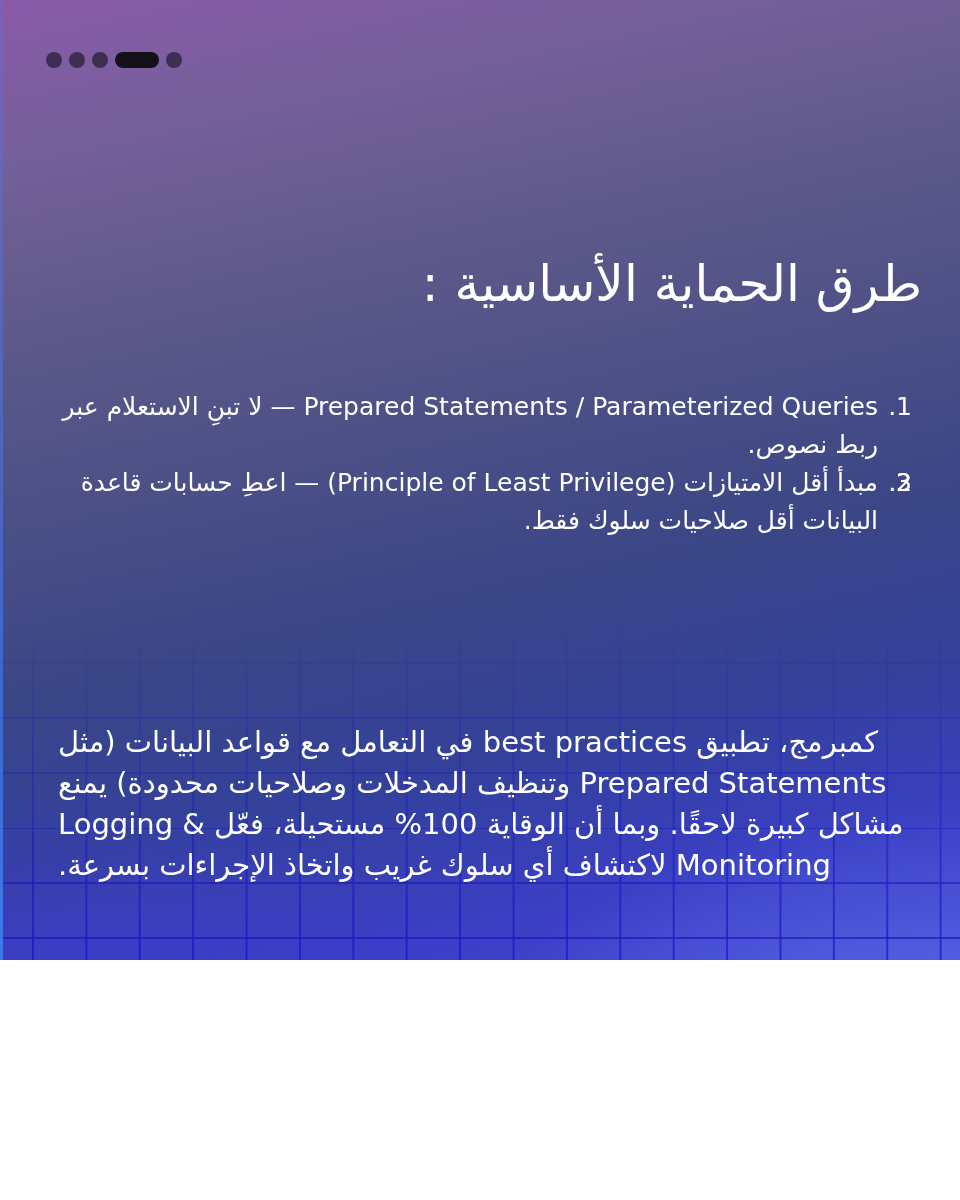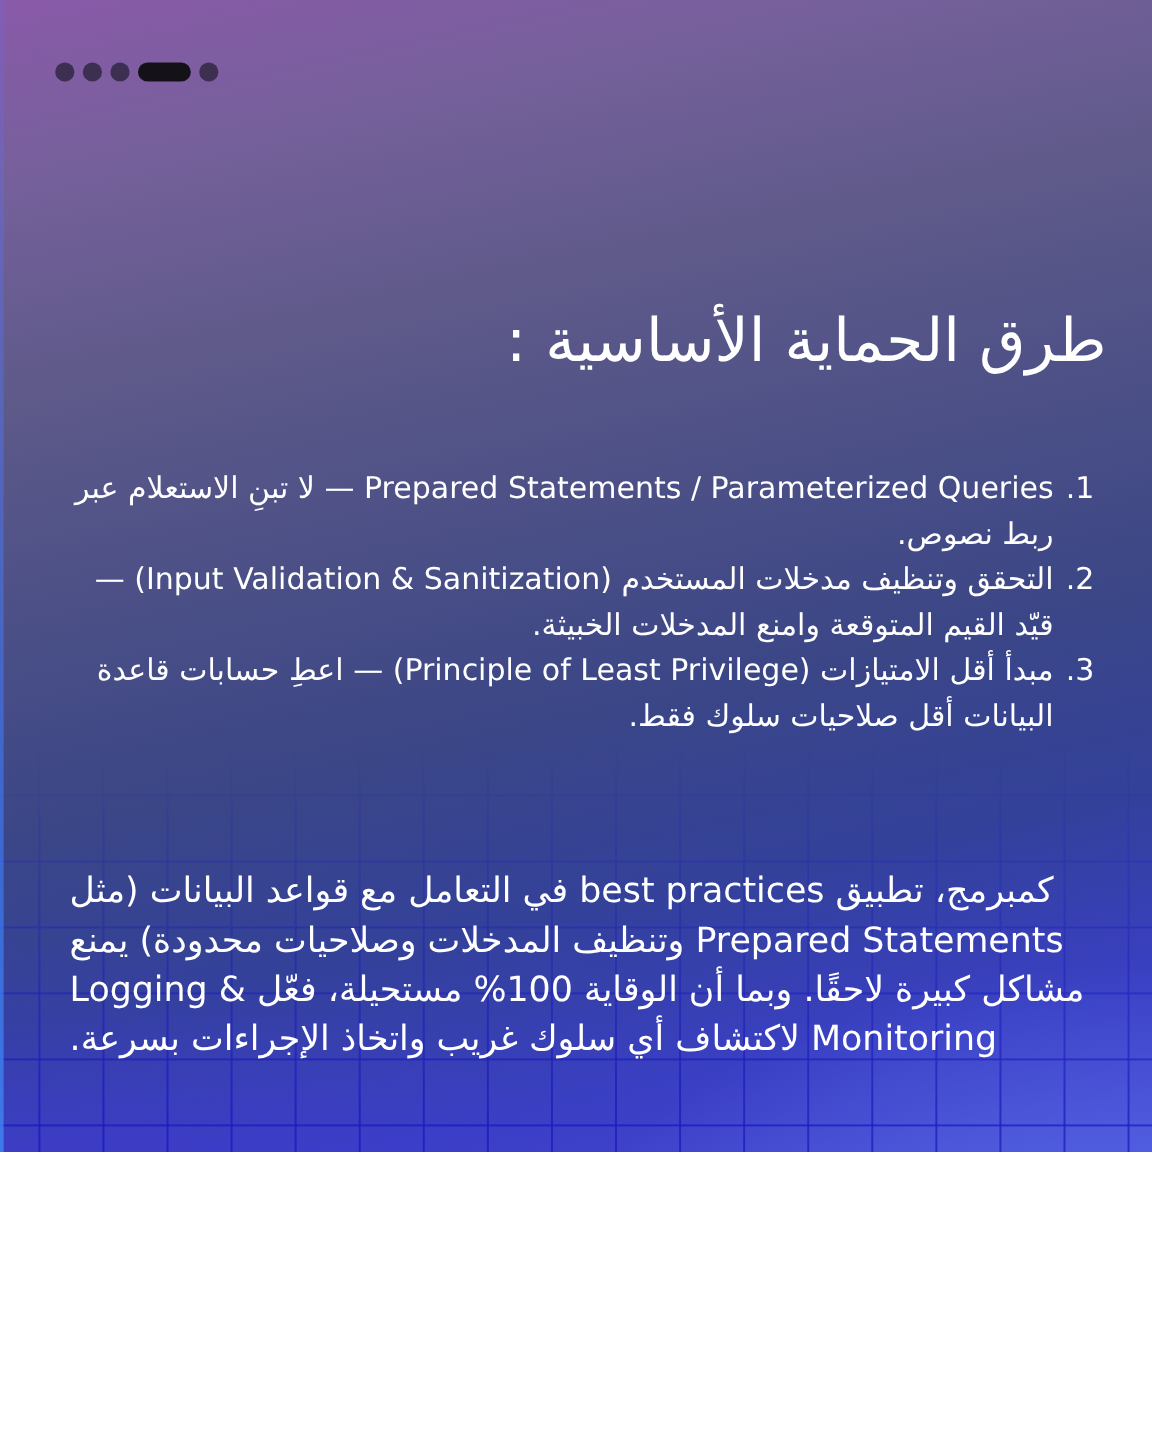--- a/index.html
+++ b/index.html
@@ -150,21 +150,20 @@
 
   <h1 class="title">طرق الحماية الأساسية :</h1>
 
   <ol class="list">
     <li>
       <span class="num">1.</span>
       <span>Prepared Statements / Parameterized Queries — لا تبنِ الاستعلام عبر ربط نصوص.</span>
     </li>
     <li>
       <span class="num">2.</span>
-      <span>التحقق وتنظيف مدخلات المستخدم (Input Validation &amp; Sanitization) — قيّد القيم المتوقعة وامنع المدخلات الخبيثة.</span>
     </li>
     <li>
       <span class="num">3.</span>
       <span>مبدأ أقل الامتيازات (Principle of Least Privilege) — اعطِ حسابات قاعدة البيانات أقل صلاحيات سلوك فقط.</span>
     </li>
   </ol>
 
   <p class="paragraph">كمبرمج، تطبيق best practices في التعامل مع قواعد البيانات (مثل Prepared Statements وتنظيف المدخلات وصلاحيات محدودة) يمنع مشاكل كبيرة لاحقًا. وبما أن الوقاية 100% مستحيلة، فعّل Logging &amp; Monitoring لاكتشاف أي سلوك غريب واتخاذ الإجراءات بسرعة.</p>
 
   <div class="swipe">

